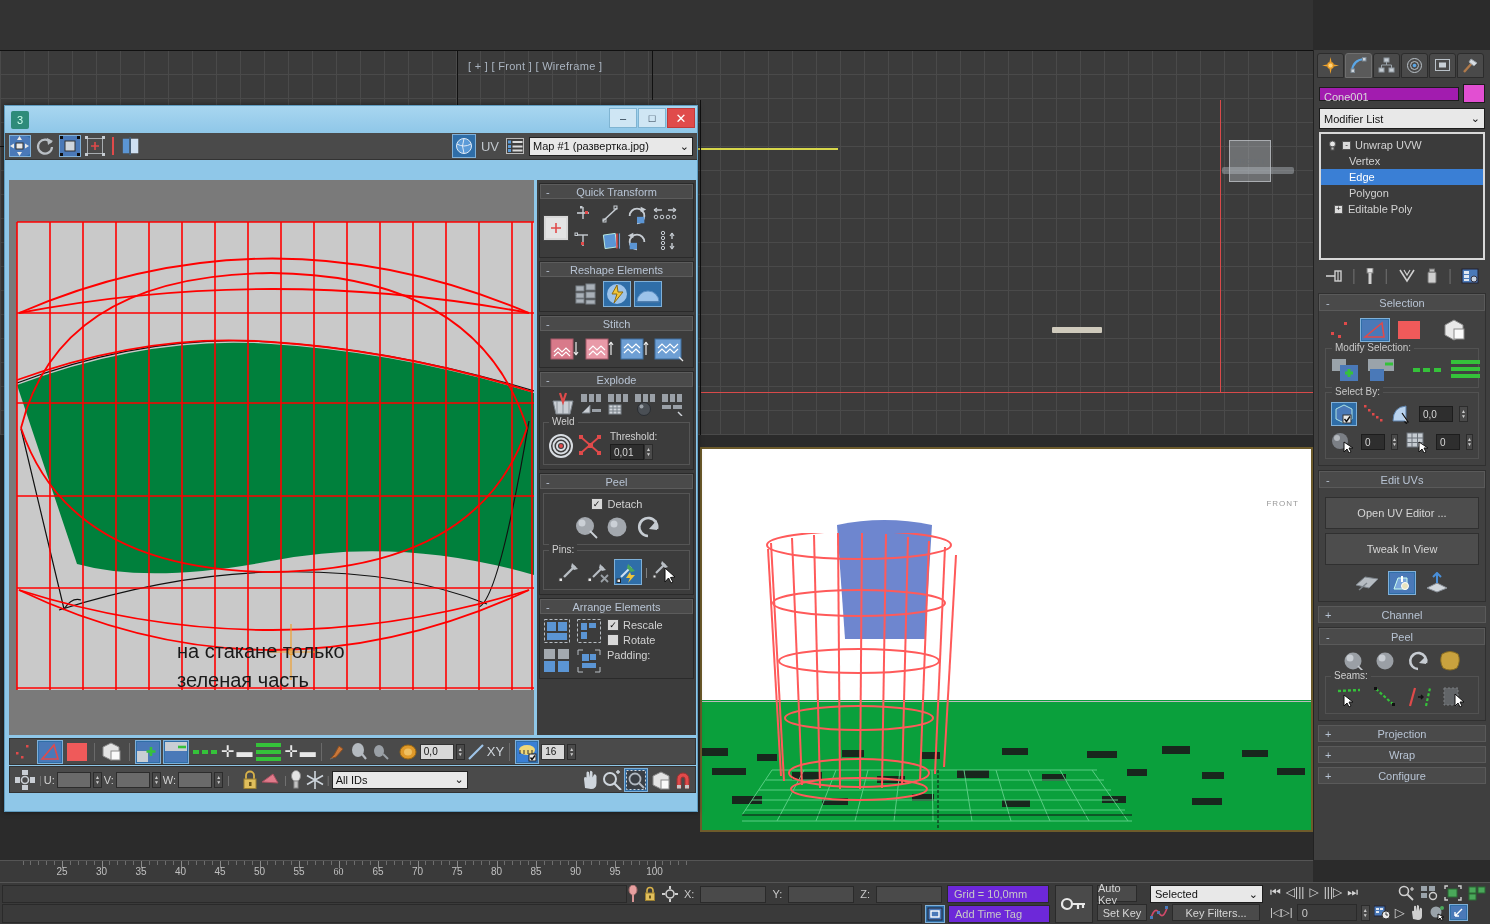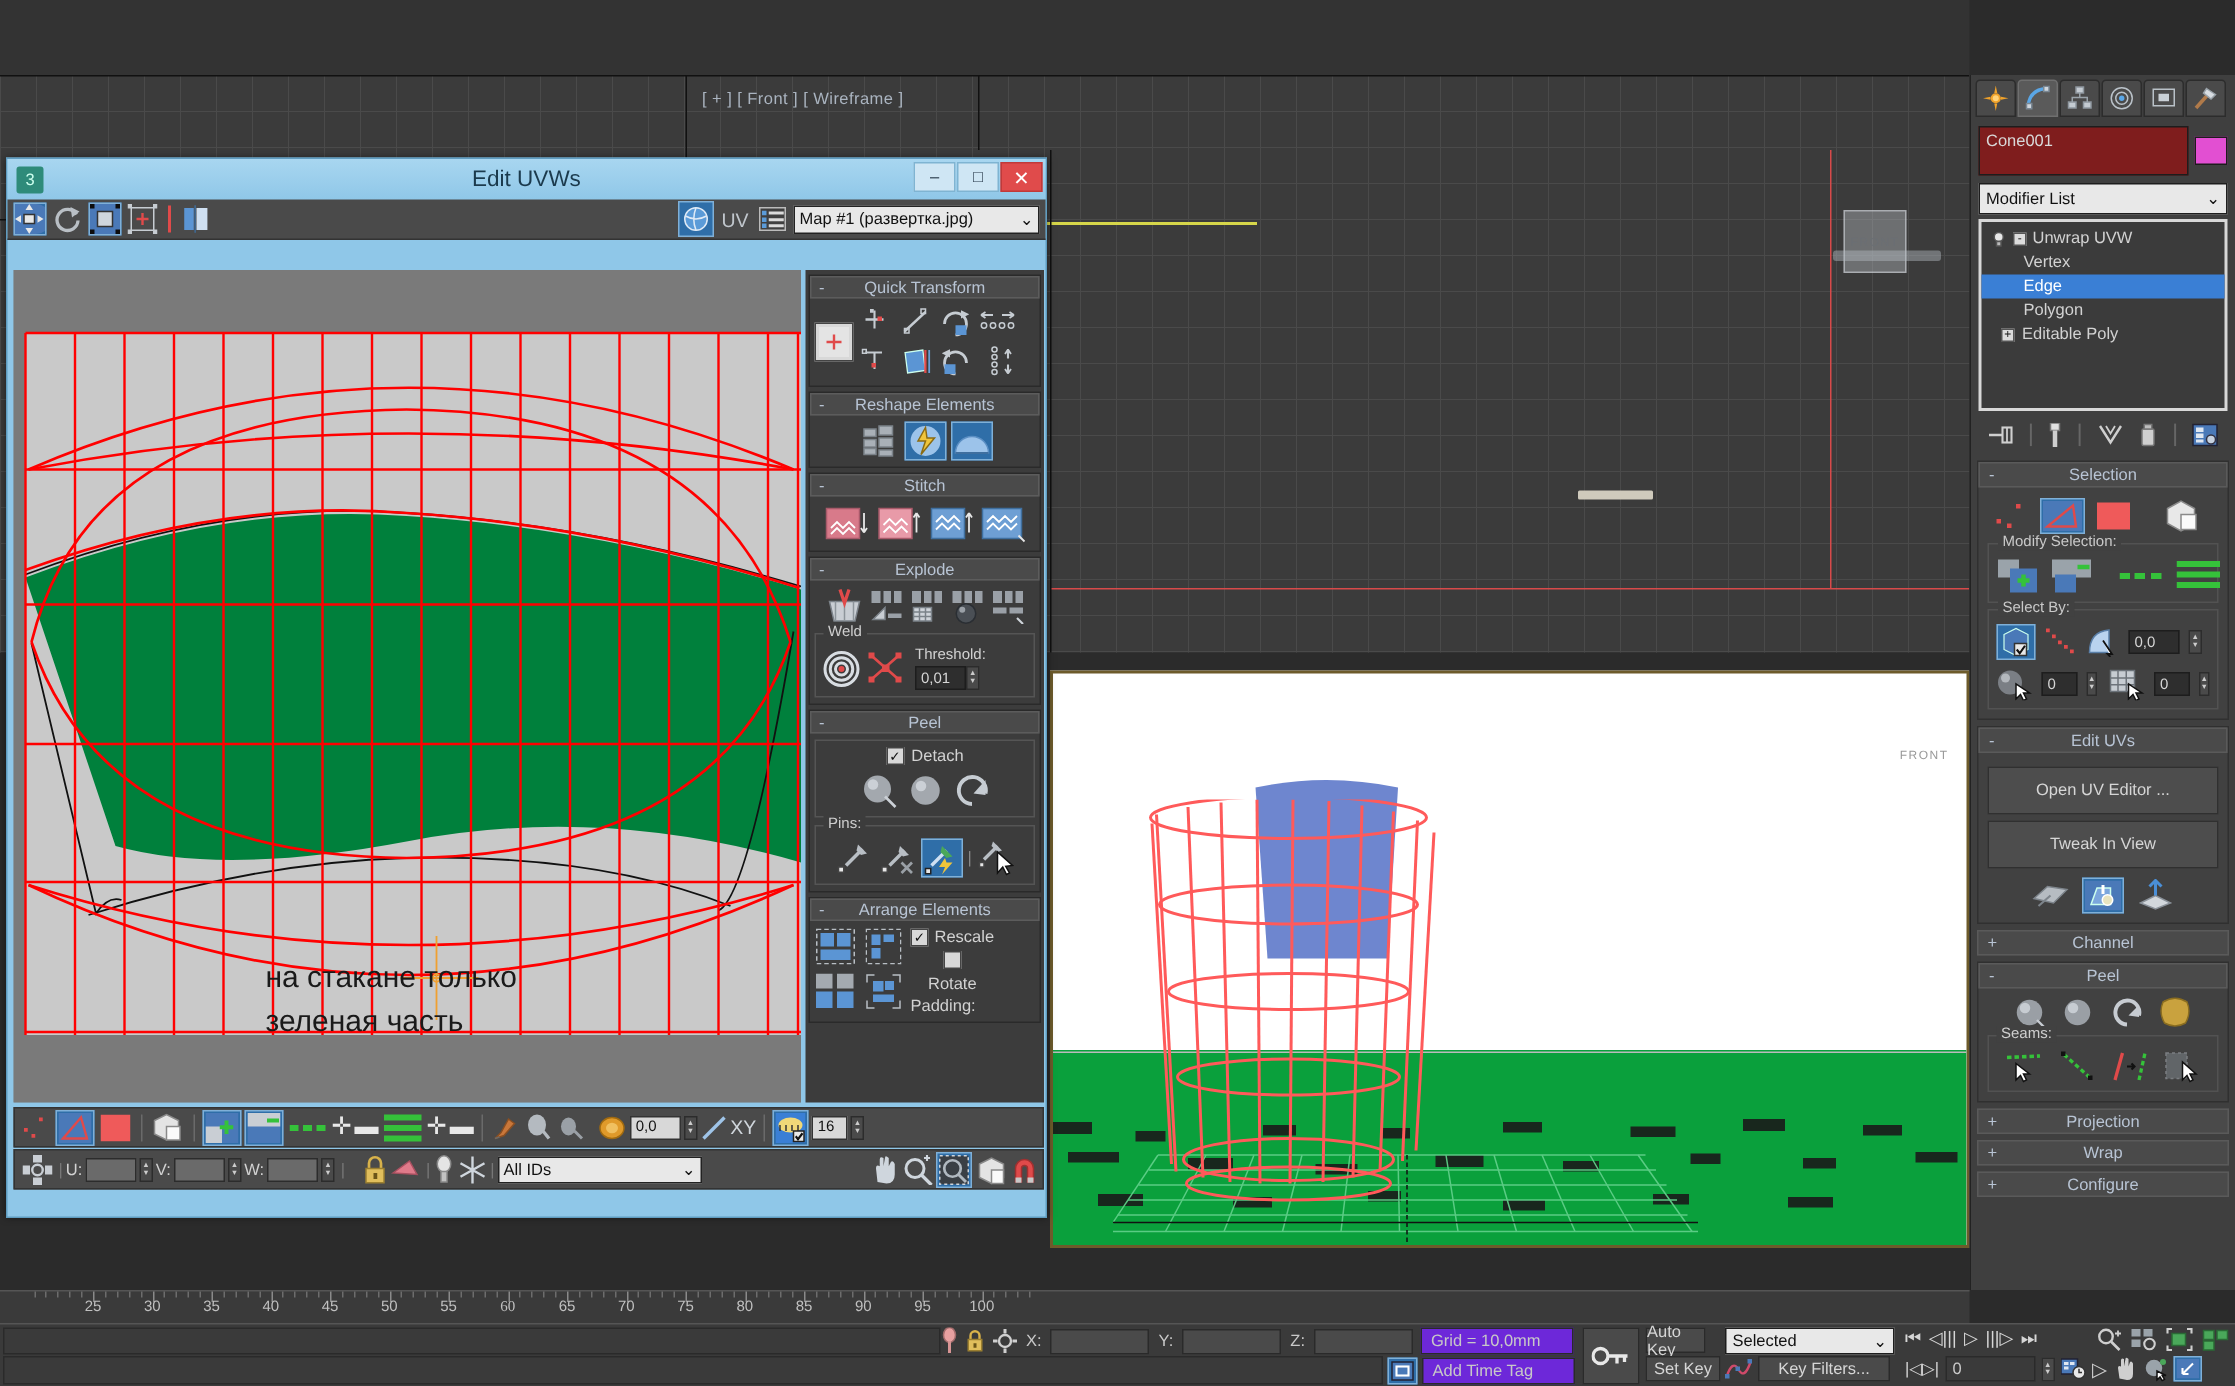--- a/index.html
+++ b/index.html
@@ -50,21 +50,21 @@
     background:#3f3f3f; border-left:1px solid #222;
   }
   .cmd-tabs { display:flex; gap:1px; padding:3px 2px 4px 3px; }
   .cmd-tab {
     width:27px; height:25px; background:#4a4a4a; border:1px solid #2c2c2c;
     border-radius:3px 3px 0 0; display:flex; align-items:center; justify-content:center;
   }
   .cmd-tab.active { background:#5a5a5a; border-color:#6f6f6f; }
   .cmd-row { display:flex; align-items:center; padding:2px 5px; gap:4px; }
   .name-field {
-    flex:1; height:33px; background:#7f1d1d; border:1px solid #1d1d1d;
+    flex:1; height:14px; background:#a21caf; border:1px solid #1d1d1d;
     color:#d8d8d8; font-size:11px; padding:2px 4px; line-height:14px;
   }
   .color-swatch { width:22px; height:19px; background:#e24fd2; border:1px solid #1d1d1d; }
   .modlist {
     margin:3px 5px; height:21px; background:#e8e8e8; border:1px solid #1d1d1d;
     color:#111; font-size:11px; display:flex; align-items:center;
     padding:0 4px; justify-content:space-between;
   }
   .modstack {
     margin:3px 5px; height:128px; background:#3b3b3b; border:2px solid #d8d8d8;
@@ -1017,21 +1017,20 @@
             <path d="M11 3 L4 10 M4 10 L4 6 M4 10 L8 10" stroke="#fff" stroke-width="1.4" fill="none"></path>
           </svg>
       </span>
     </div>
   </div>
 
   <div class="uvw">
 
     <div class="uvw-title">
       <div class="uvw-ico">3</div>
-      <div class="t-text">Edit UVWs</div>
       <div class="wbtns">
         <div class="wbtn">–</div>
         <div class="wbtn">□</div>
         <div class="wbtn close">✕</div>
       </div>
     </div>
 
 
     <div class="uvw-toolbar">
       <div class="tbtn on">
@@ -1592,21 +1591,21 @@
                       <rect x="13" y="5" width="6" height="6" fill="#5b95d4"></rect>
                       <rect x="5" y="14" width="14" height="5" fill="#5b95d4"></rect>
                     </svg>
                 </span>
               </div>
               <div style="display:flex;flex-direction:column;gap:3px;padding-top:1px;">
                 <div style="display:flex;align-items:center;gap:4px;">
                   <span class="chk">✓</span>
                   <span class="lbl">Rescale</span>
                 </div>
-                <div style="display:flex;align-items:center;gap:4px;flex-direction:column;">
+                <div style="display:flex;align-items:center;gap:4px;">
                   <span class="chk"></span>
                   <span class="lbl">Rotate</span>
                 </div>
                 <div class="lbl">Padding:</div>
               </div>
             </div>
           </div>
         </div>
 
       </div>

